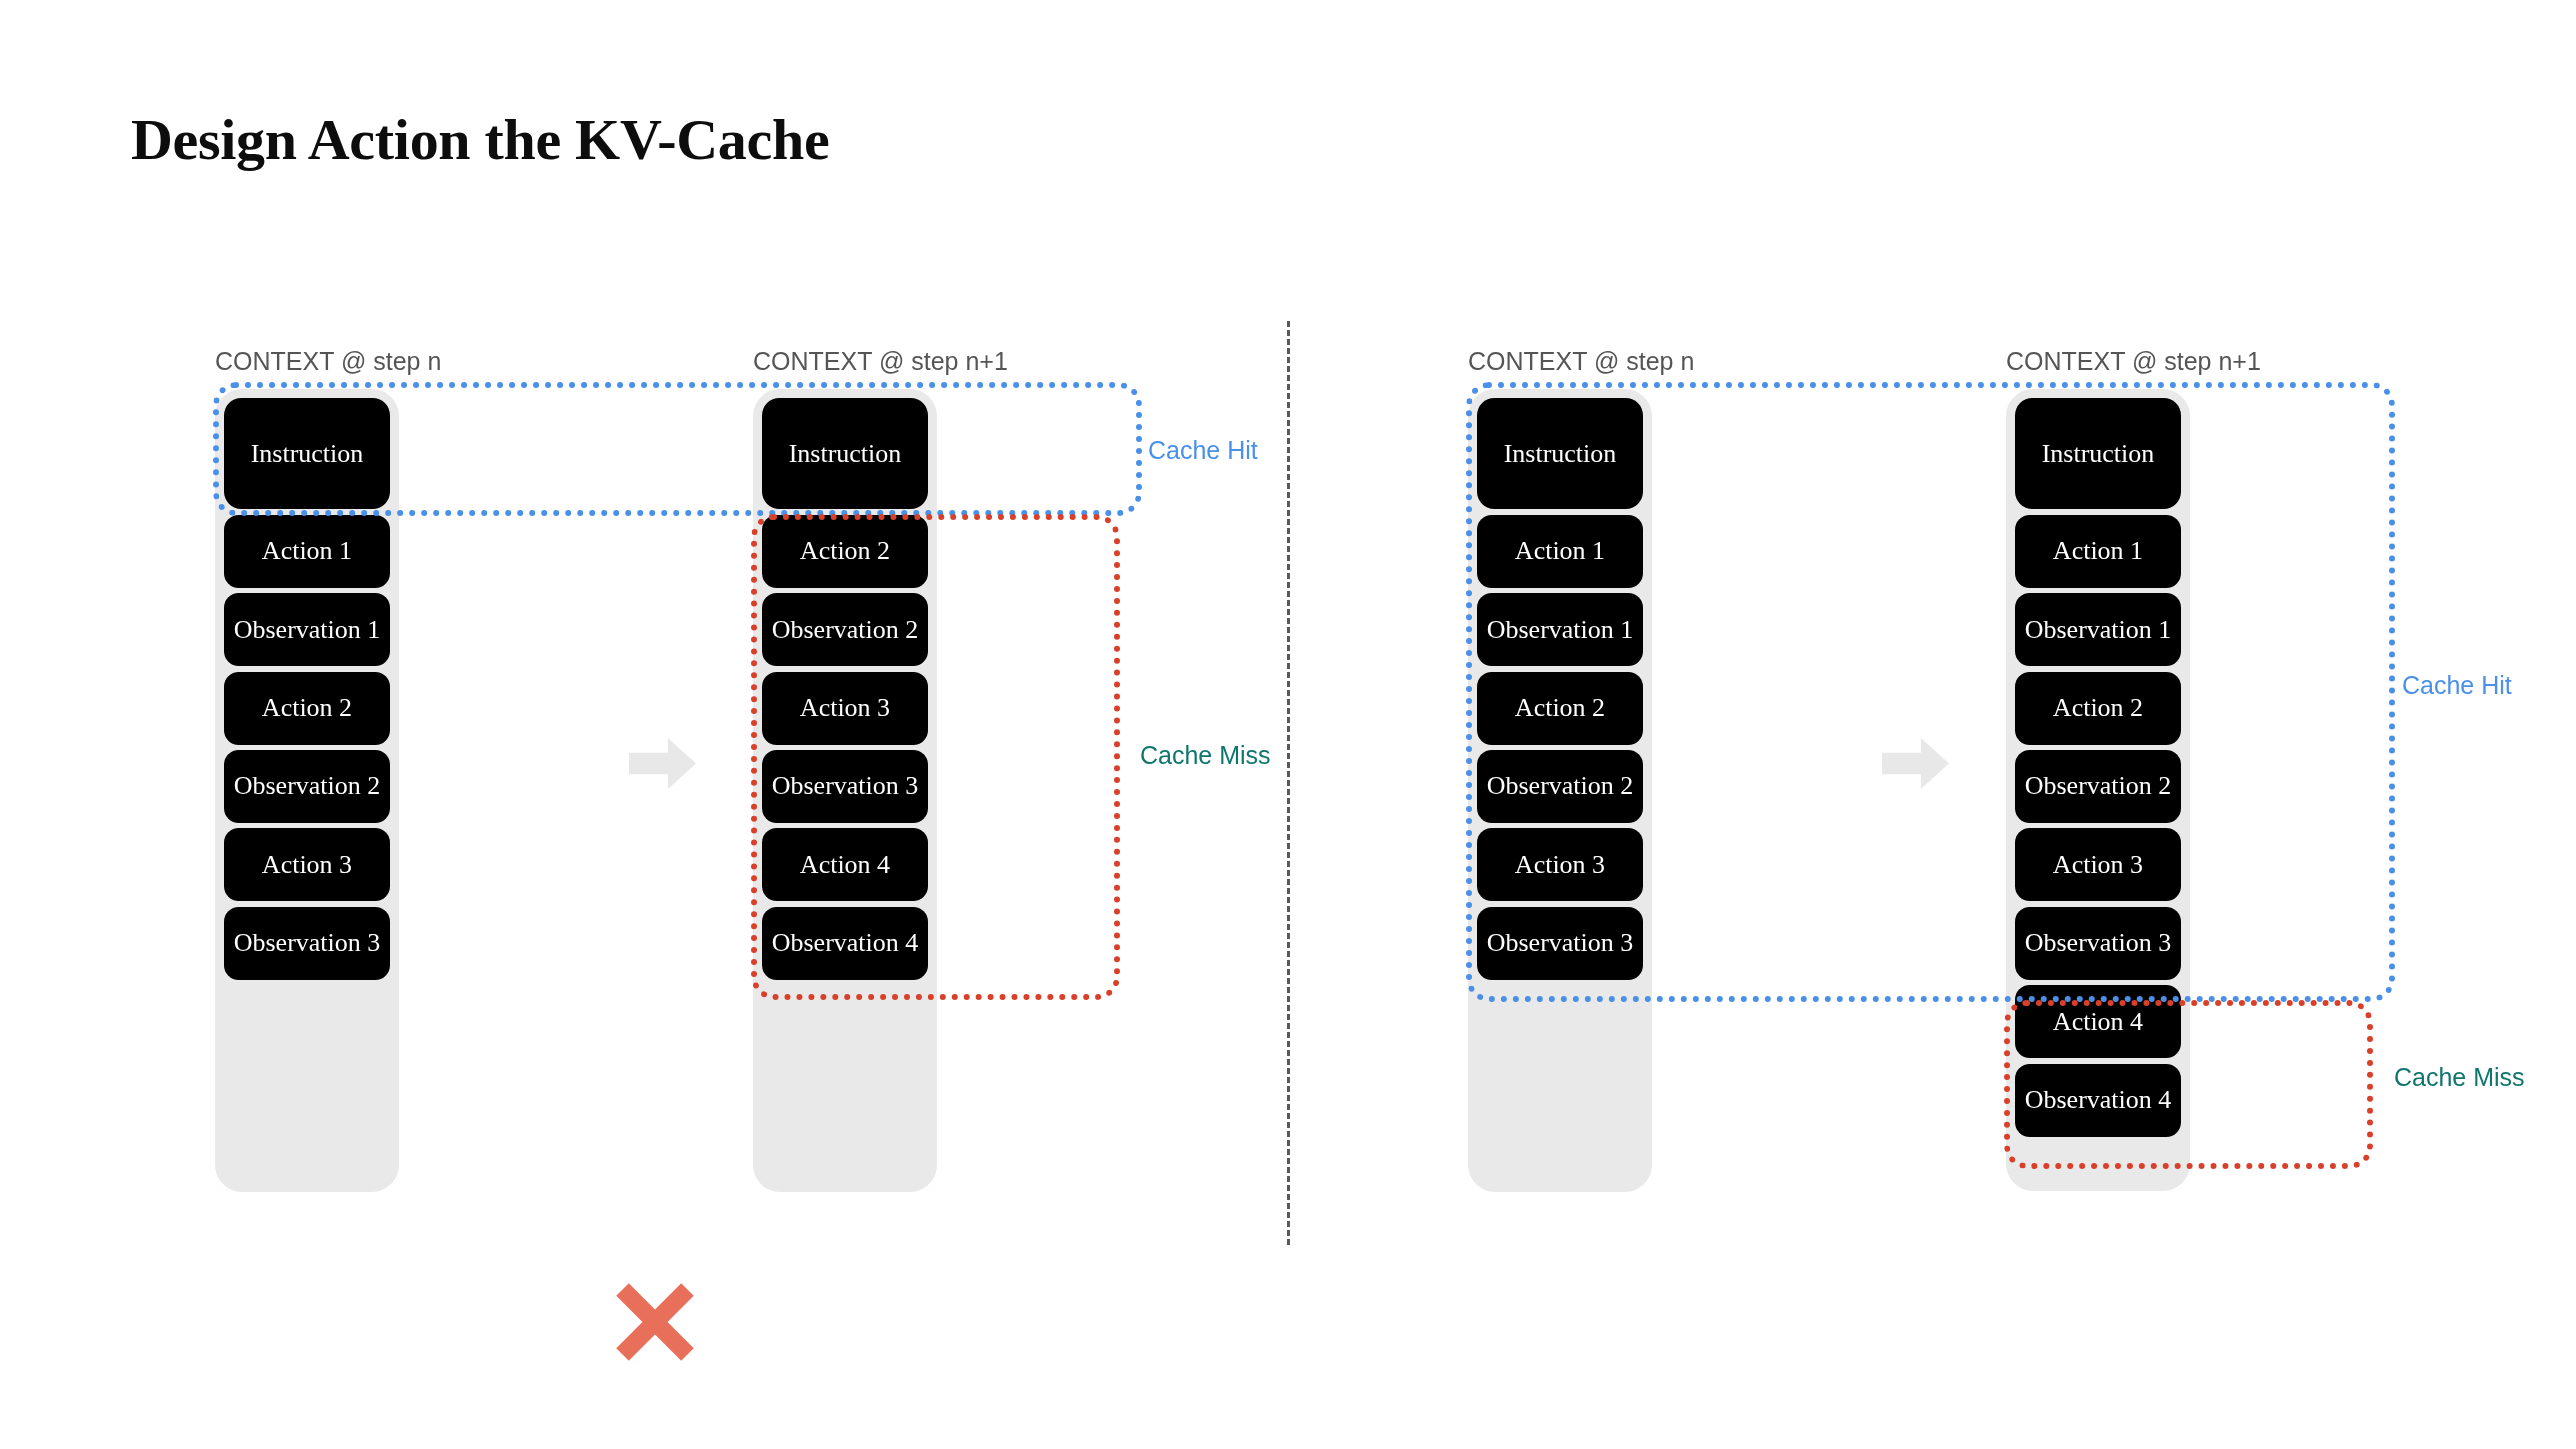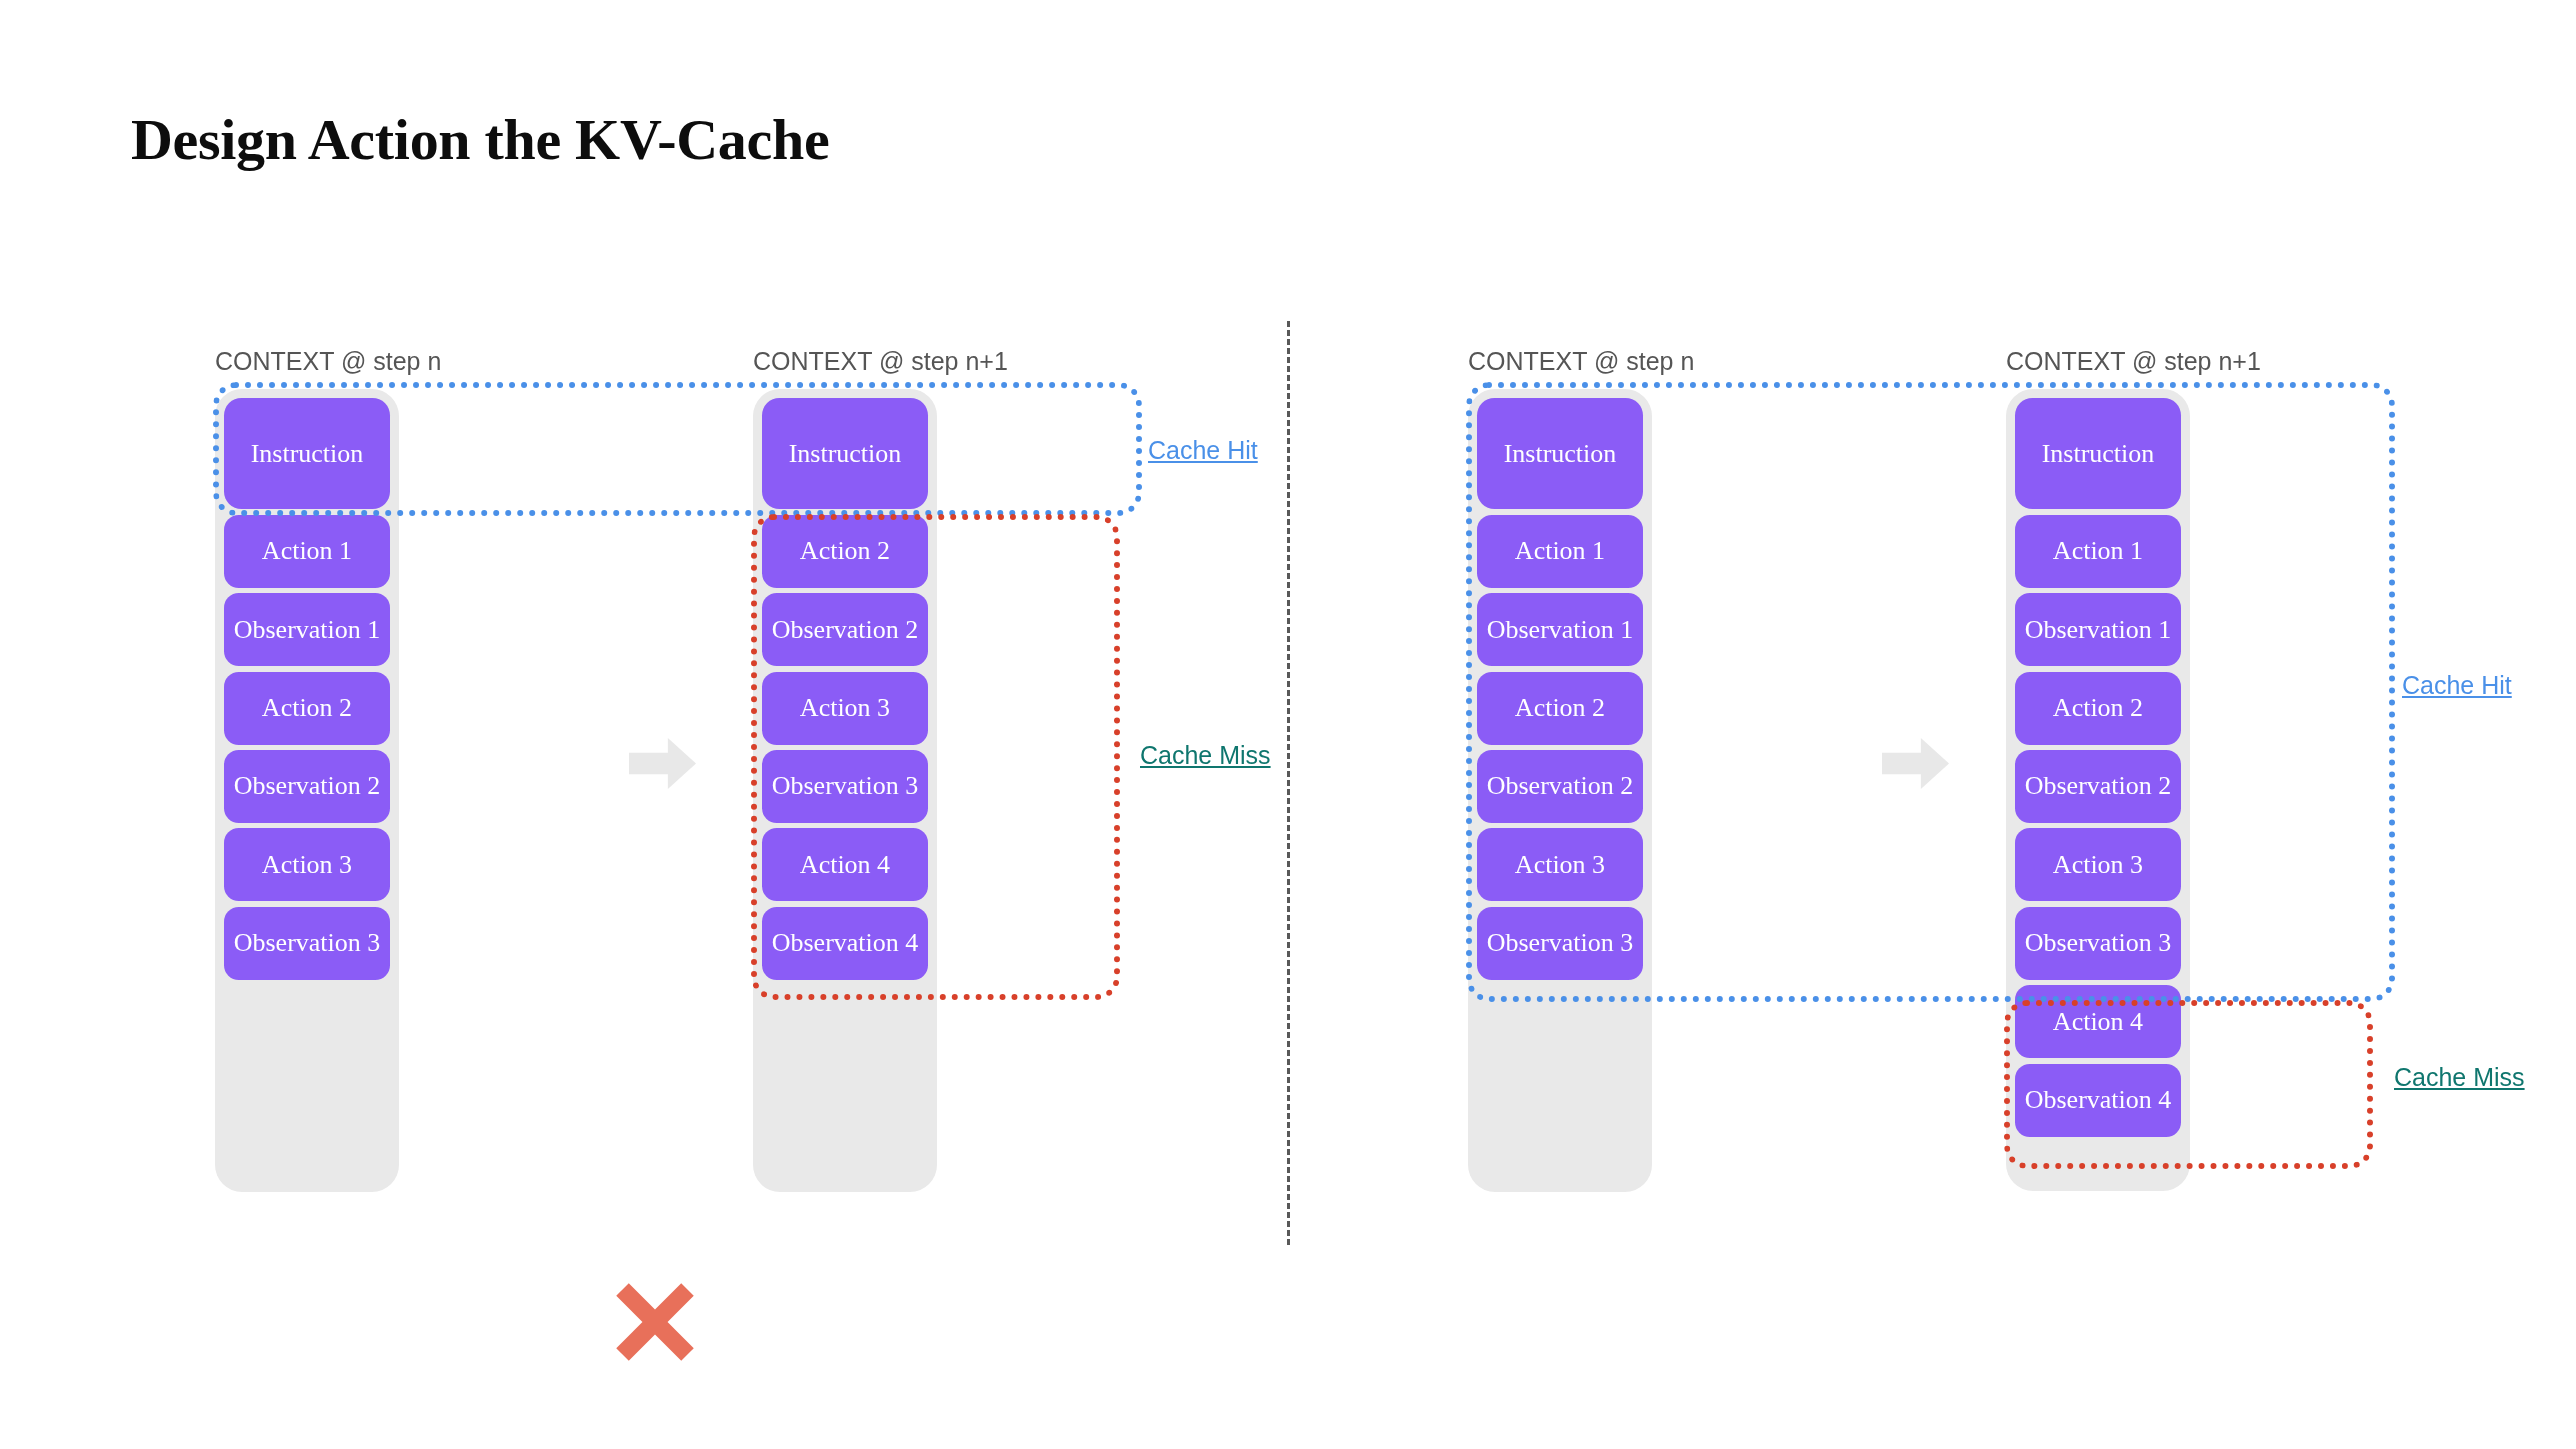--- a/index.html
+++ b/index.html
@@ -70,21 +70,21 @@
     width: 100%;
     background: #e9e9e9;
     border-radius: 27px;
     box-sizing: border-box;
     padding: 9.4px 9.4px;
   }
   .cell {
     position: relative;
     width: 100%;
     box-sizing: border-box;
-    background: #8b5cf6;
+    background: #000000;
     border-radius: 14.8px;
     color: #ffffff;
     font-family: "Liberation Serif", serif;
     font-size: 26px;
     display: flex;
     align-items: center;
     justify-content: center;
     margin-bottom: 5.4px;
     height: 73px;
   }
@@ -99,21 +99,20 @@
     pointer-events: none;
   }
   .frame.hit  { border: 6px dotted #4a90e8; }
   .frame.miss { border: 6px dotted #d8402a; }
 
   .frame-label {
     position: absolute;
     font-family: "Liberation Sans", sans-serif;
     font-size: 25px;
     white-space: nowrap;
-    text-decoration: underline;
   }
   .frame-label.hit  { color: #4a90e8; }
   .frame-label.miss { color: #0f766e; }
 
   
   .block-arrow {
     position: absolute;
     width: 67px;
     height: 51px;
   }

